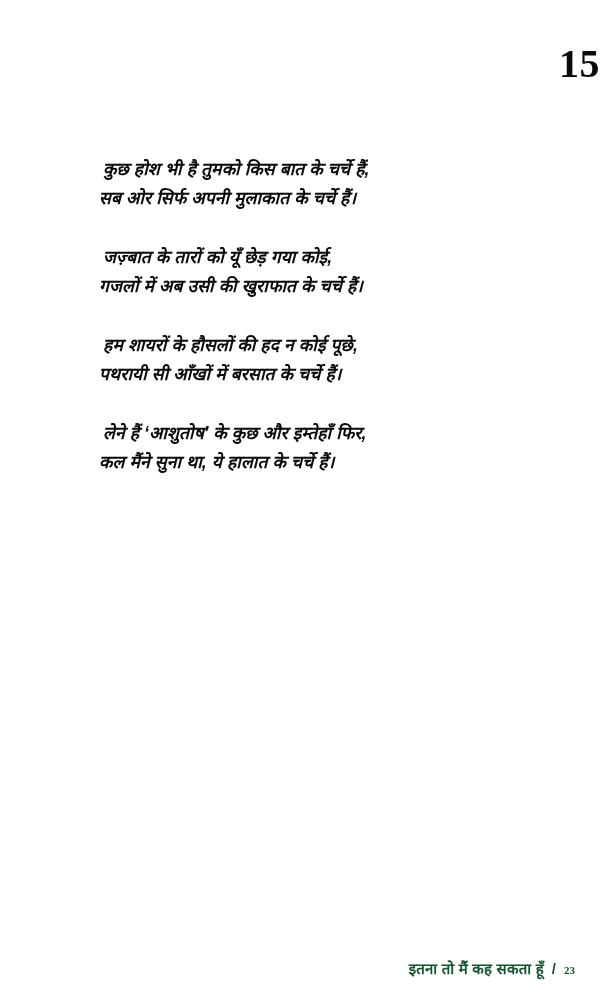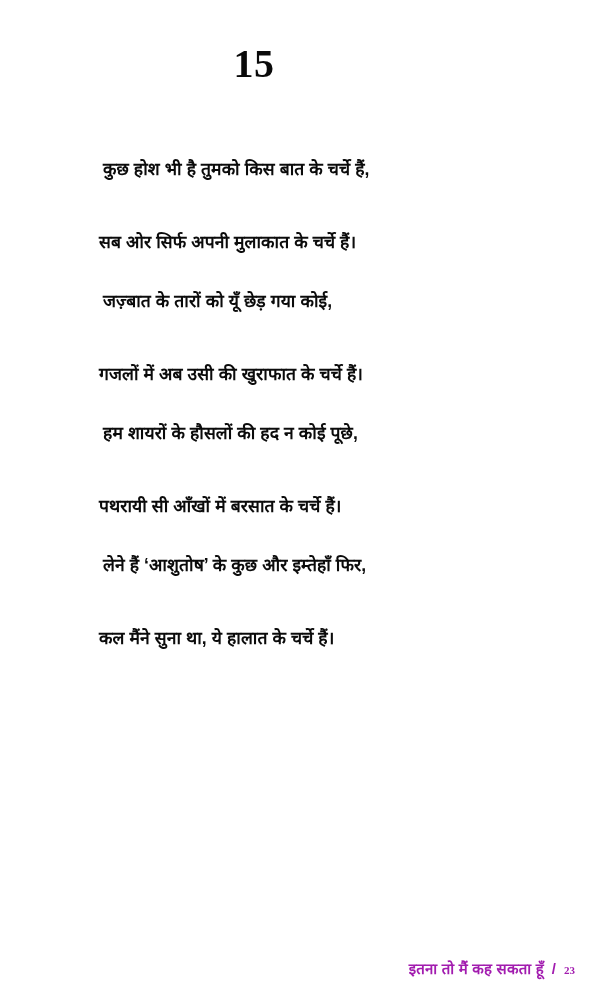--- a/index.html
+++ b/index.html
@@ -24,21 +24,21 @@
     background: #ffffff;
     padding: 0;
   }
 
   
   .poem-number {
     position: absolute;
     top: 44px;
     left: 0;
     width: 100%;
-    text-align: center;
+    text-align: right;
     font-family: "Liberation Serif", "DejaVu Serif", serif;
     font-weight: bold;
     font-size: 40px;
     letter-spacing: 0.5px;
     line-height: 1;
     color: #0a0a0a;
     text-indent: -92px; 
   }
 
   
@@ -57,40 +57,40 @@
   }
 
   .verse-line {
     font-family: "Liberation Sans", "DejaVu Sans", sans-serif;
     font-weight: bold;
     font-size: 17.5px;
     line-height: 29px;
     white-space: nowrap;
     color: #0b0b0b;
     letter-spacing: 0.1px;
+    font-style: italic;
   }
 
   
   .verse-line.line-2 {
     margin-left: -4px;
-    margin-top: 44px;
   }
 
   
   .footer {
     position: absolute;
     bottom: 18px;
     right: 25px;
     display: flex;
     align-items: baseline;
     gap: 7px;
     font-family: "Liberation Sans", "DejaVu Sans", sans-serif;
     font-weight: bold;
     font-size: 15px;
-    color: #a21caf;
+    color: #14532d;
     white-space: nowrap;
   }
   .footer-title { letter-spacing: 0.2px; }
   .footer-sep   { padding: 0 1px; }
   .footer-page  {
     font-family: "Liberation Serif", "DejaVu Serif", serif;
     font-size: 11px;
     font-weight: bold;
   }
 </style>

